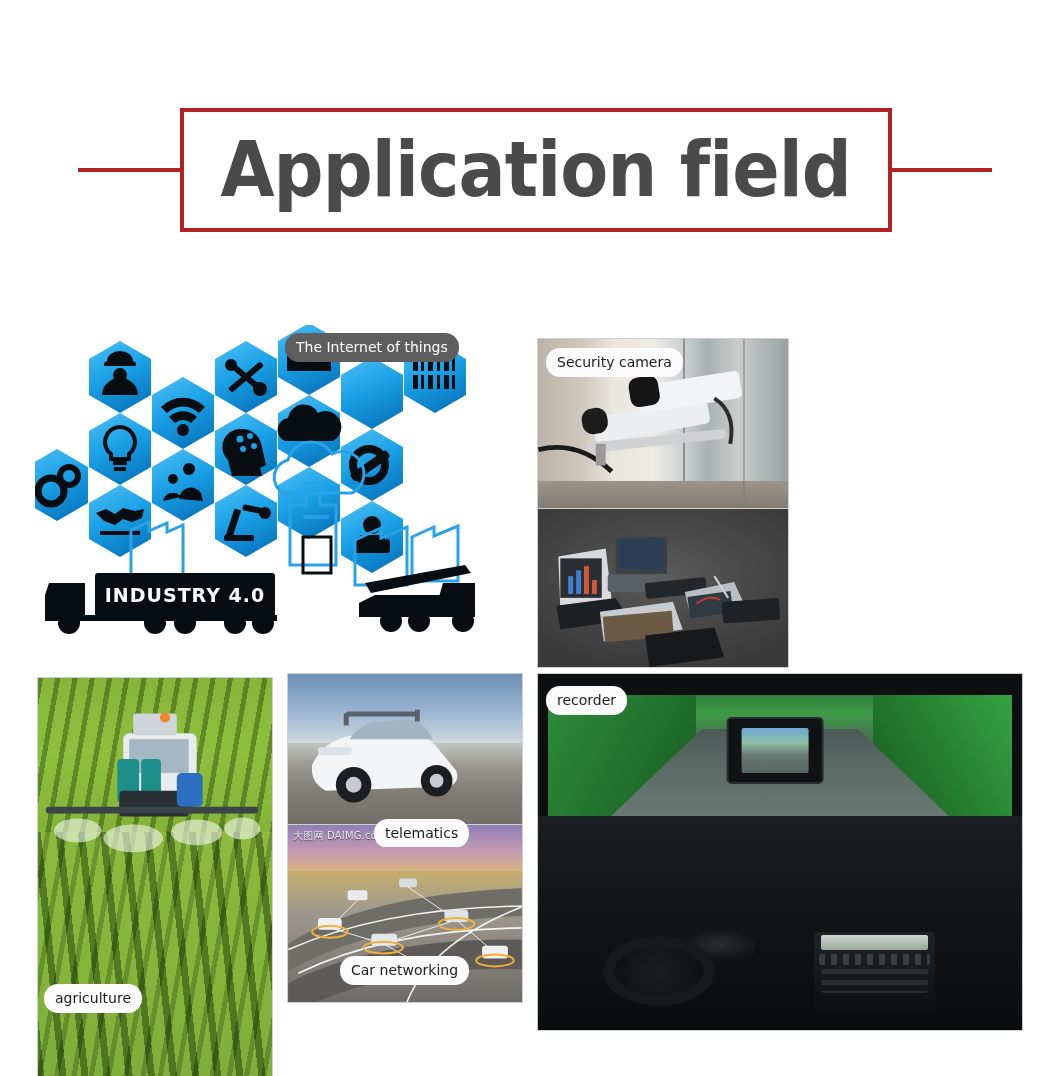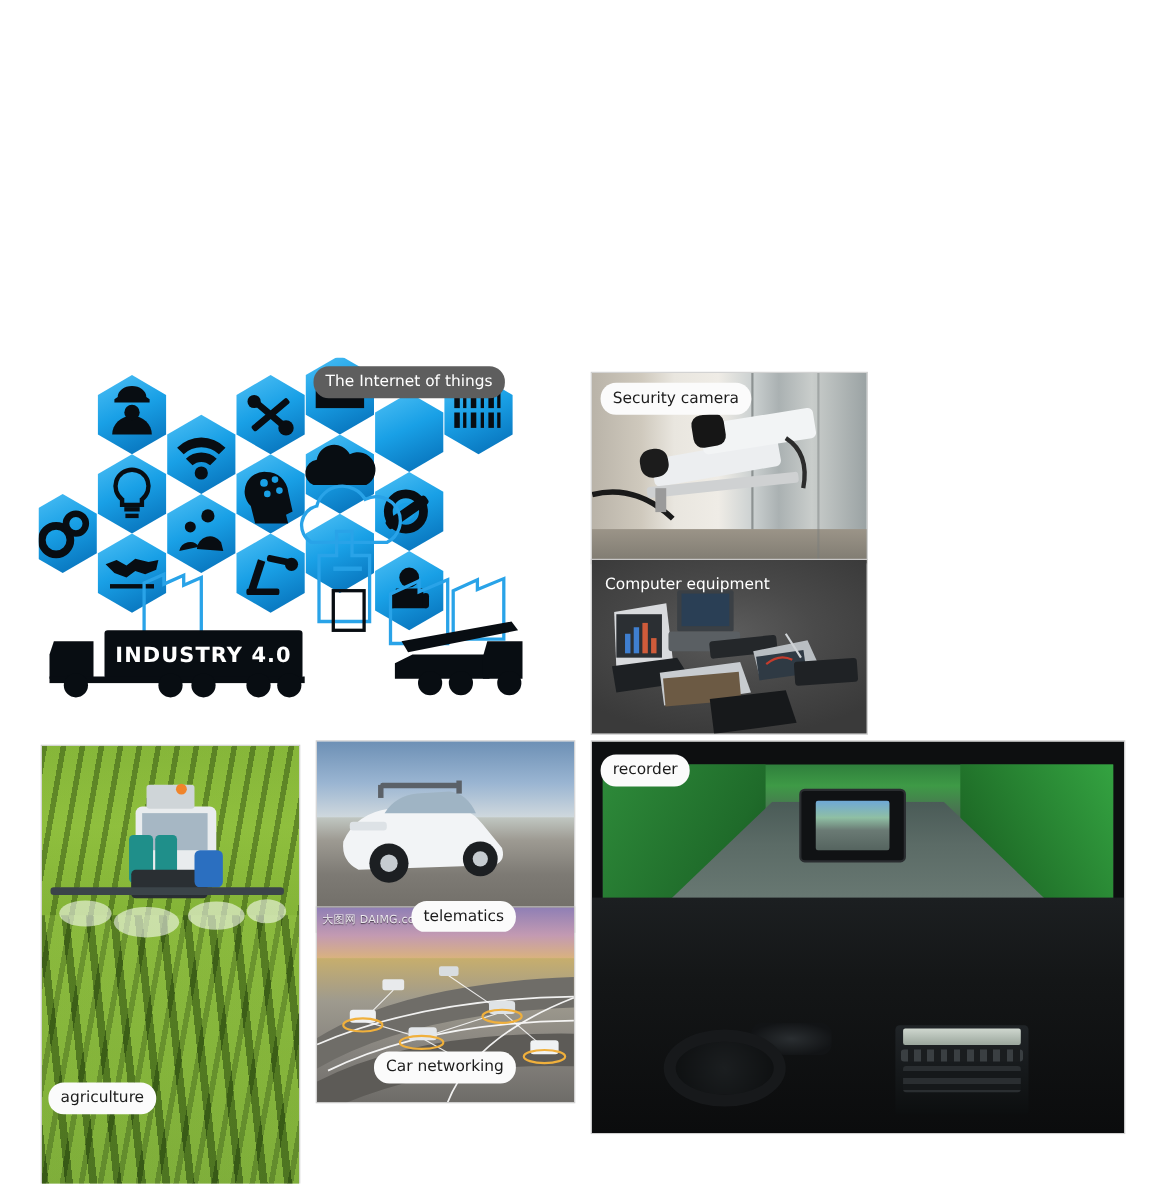--- a/index.html
+++ b/index.html
@@ -205,20 +205,27 @@
   }
 
   
   #iot-svg { display:block; width:100%; height:100%; }
 </style>
 </head>
 <body>
 
 <div class="page">
 
+  <div class="title-wrap">
+    <div class="title-rule left"></div>
+    <div class="title-rule right"></div>
+    <div class="title-box">
+      <div class="title-text">Application field</div>
+    </div>
+  </div>
 
   <div class="grid">
 
     <div class="panel" id="iot-panel">
       <div class="badge dark" style="left:250px; top:8px;">The Internet of things</div>
 
       <svg id="iot-svg" viewBox="0 0 500 340">
         <defs>
           <linearGradient id="hexg" x1="0" y1="0" x2="0.4" y2="1">
             <stop offset="0%" stop-color="#4fc0f5"></stop>
@@ -436,21 +443,20 @@
             <rect x="152" y="86" width="44" height="22" fill="#2f3a44" transform="rotate(-8 174 97)"></rect>
             <path d="M178,68 l14,22" stroke="#cfd3d6" stroke-width="2"></path>
             <path d="M160,96 q12,-10 24,-4" stroke="#c43b2c" stroke-width="2" fill="none"></path>
             <rect x="186" y="92" width="58" height="22" rx="3" fill="#1f2225" transform="rotate(-4 215 103)"></rect>
             <path d="M62,104 l74,-10 l10,28 l-80,12 z" fill="#c8ccd0"></path>
             <rect x="66" y="106" width="70" height="26" fill="#6c5a44" transform="rotate(-5 101 119)"></rect>
             <path d="M108,128 l70,-8 l10,30 l-76,10 z" fill="#17191b"></path>
           </g>
         </svg>
       </div>
-      <div class="badge plain" style="left:8px; top:8px;">Computer equipment</div>
     </div>
 
 
     <div class="panel bordered" id="agriculture-panel">
       <div class="farm-bg">
         <div class="farm-rows"></div>
         <div class="farm-rows2"></div>
       </div>
       <svg viewBox="0 0 236 358" style="position:absolute;inset:0;width:100%;height:100%">
         <g>

